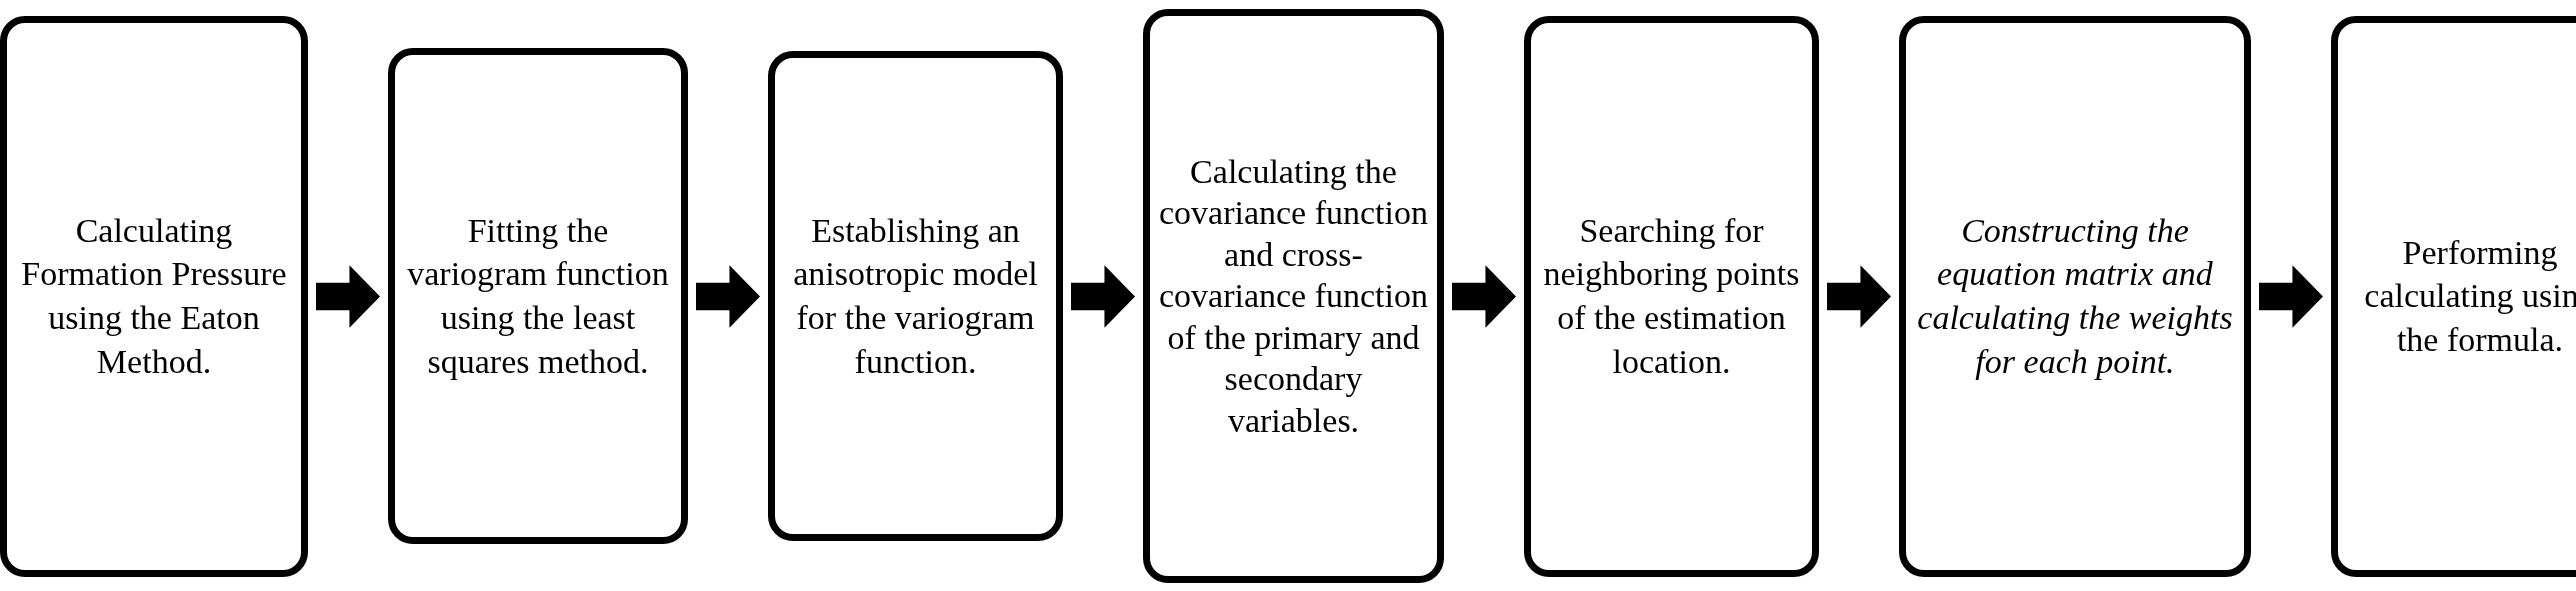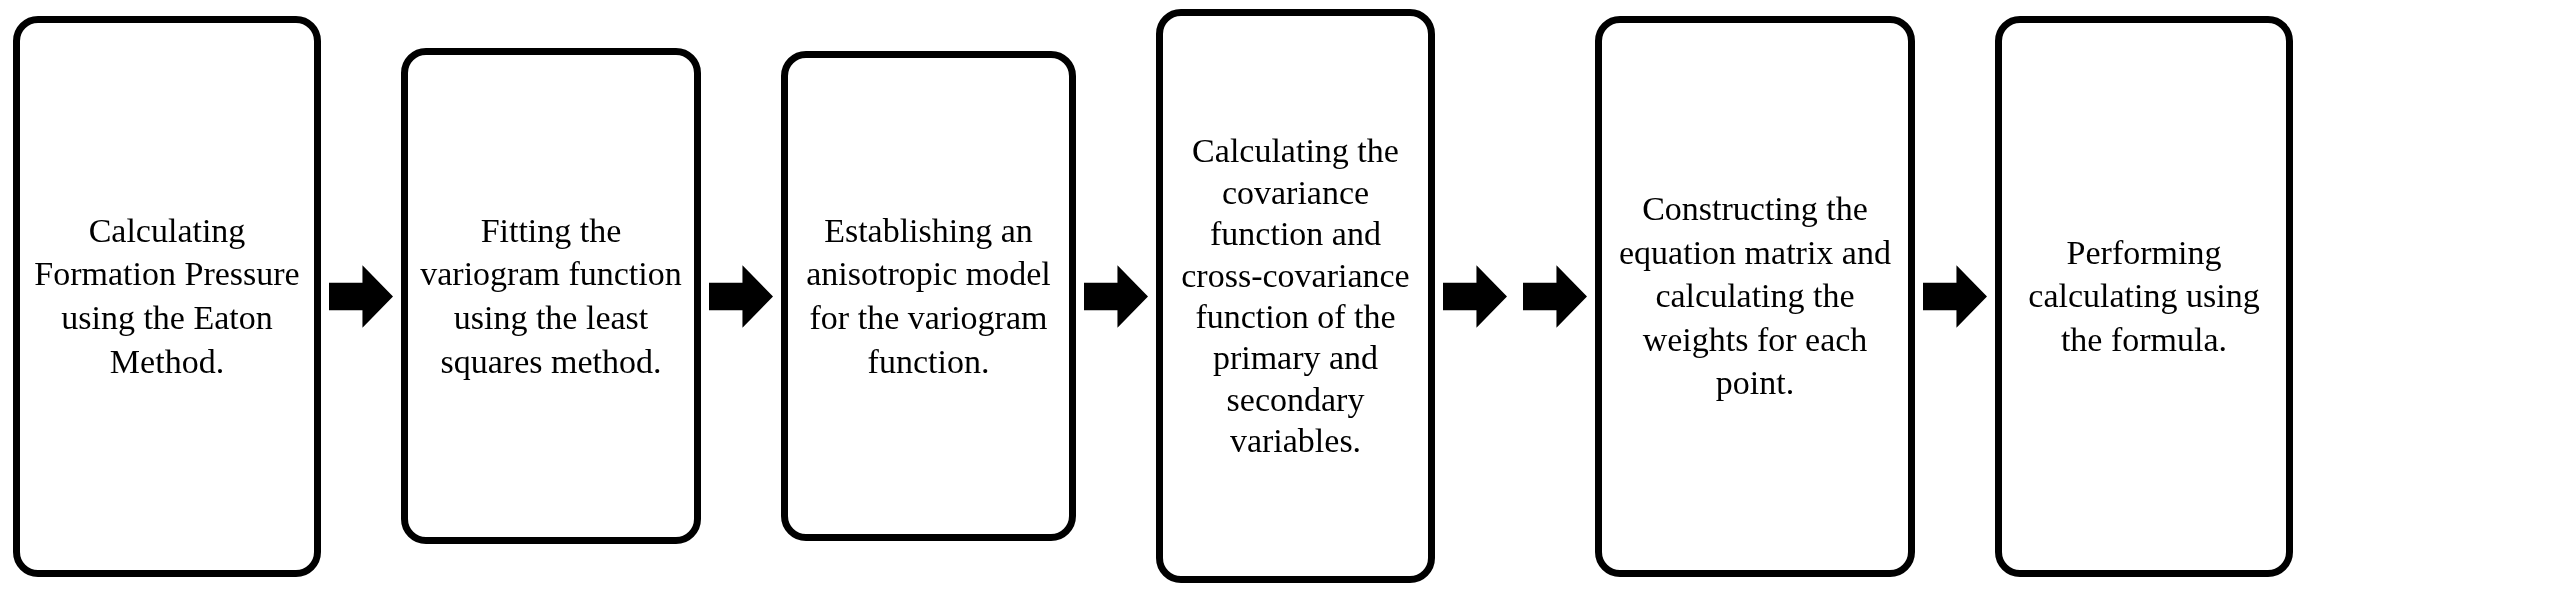--- a/index.html
+++ b/index.html
@@ -54,23 +54,23 @@
     height: 73px;
   }
   .arrow-connector svg {
     display: block;
   }
   
   .gap-left-1   { width: 13px; }
   .box-1 { width: 308px;  height: 561px; }
   .box-2 { width: 300px;  height: 496px; }
   .box-3 { width: 295px;  height: 490px; }
-  .box-4 { width: 279px;  height: 574px; }
+  .box-4 { width: 301px;  height: 574px; }
   .box-5 { width: 295px;  height: 561px; }
-  .box-6 { width: 320px;  height: 561px; }
+  .box-6 { width: 352px;  height: 561px; font-style: italic; }
   .box-7 { width: 298px;  height: 561px; }
   .box-4 .step-label { line-height: 1.22; }
 </style>
 </head>
 <body>
 
 <div id="flowchart-root">
   <div class="flow-row">
 
     <div class="gap-left-1"></div>
@@ -108,20 +108,23 @@
     <div class="step-box box-4">
       <span class="step-label">Calculating the covariance function and cross-covariance function of the primary and secondary variables.</span>
     </div>
 
     <div class="arrow-connector">
       <svg width="64" height="63" viewBox="0 0 88 86" aria-hidden="true">
         <polygon points="0,24 46,24 46,0 88,43 46,86 46,62 0,62" fill="#000000"></polygon>
       </svg>
     </div>
 
+    <div class="step-box box-5">
+      <span class="step-label">Searching for neighboring points of the estimation location.</span>
+    </div>
 
     <div class="arrow-connector">
       <svg width="64" height="63" viewBox="0 0 88 86" aria-hidden="true">
         <polygon points="0,24 46,24 46,0 88,43 46,86 46,62 0,62" fill="#000000"></polygon>
       </svg>
     </div>
 
     <div class="step-box box-6">
       <span class="step-label">Constructing the equation matrix and calculating the weights for each point.</span>
     </div>

